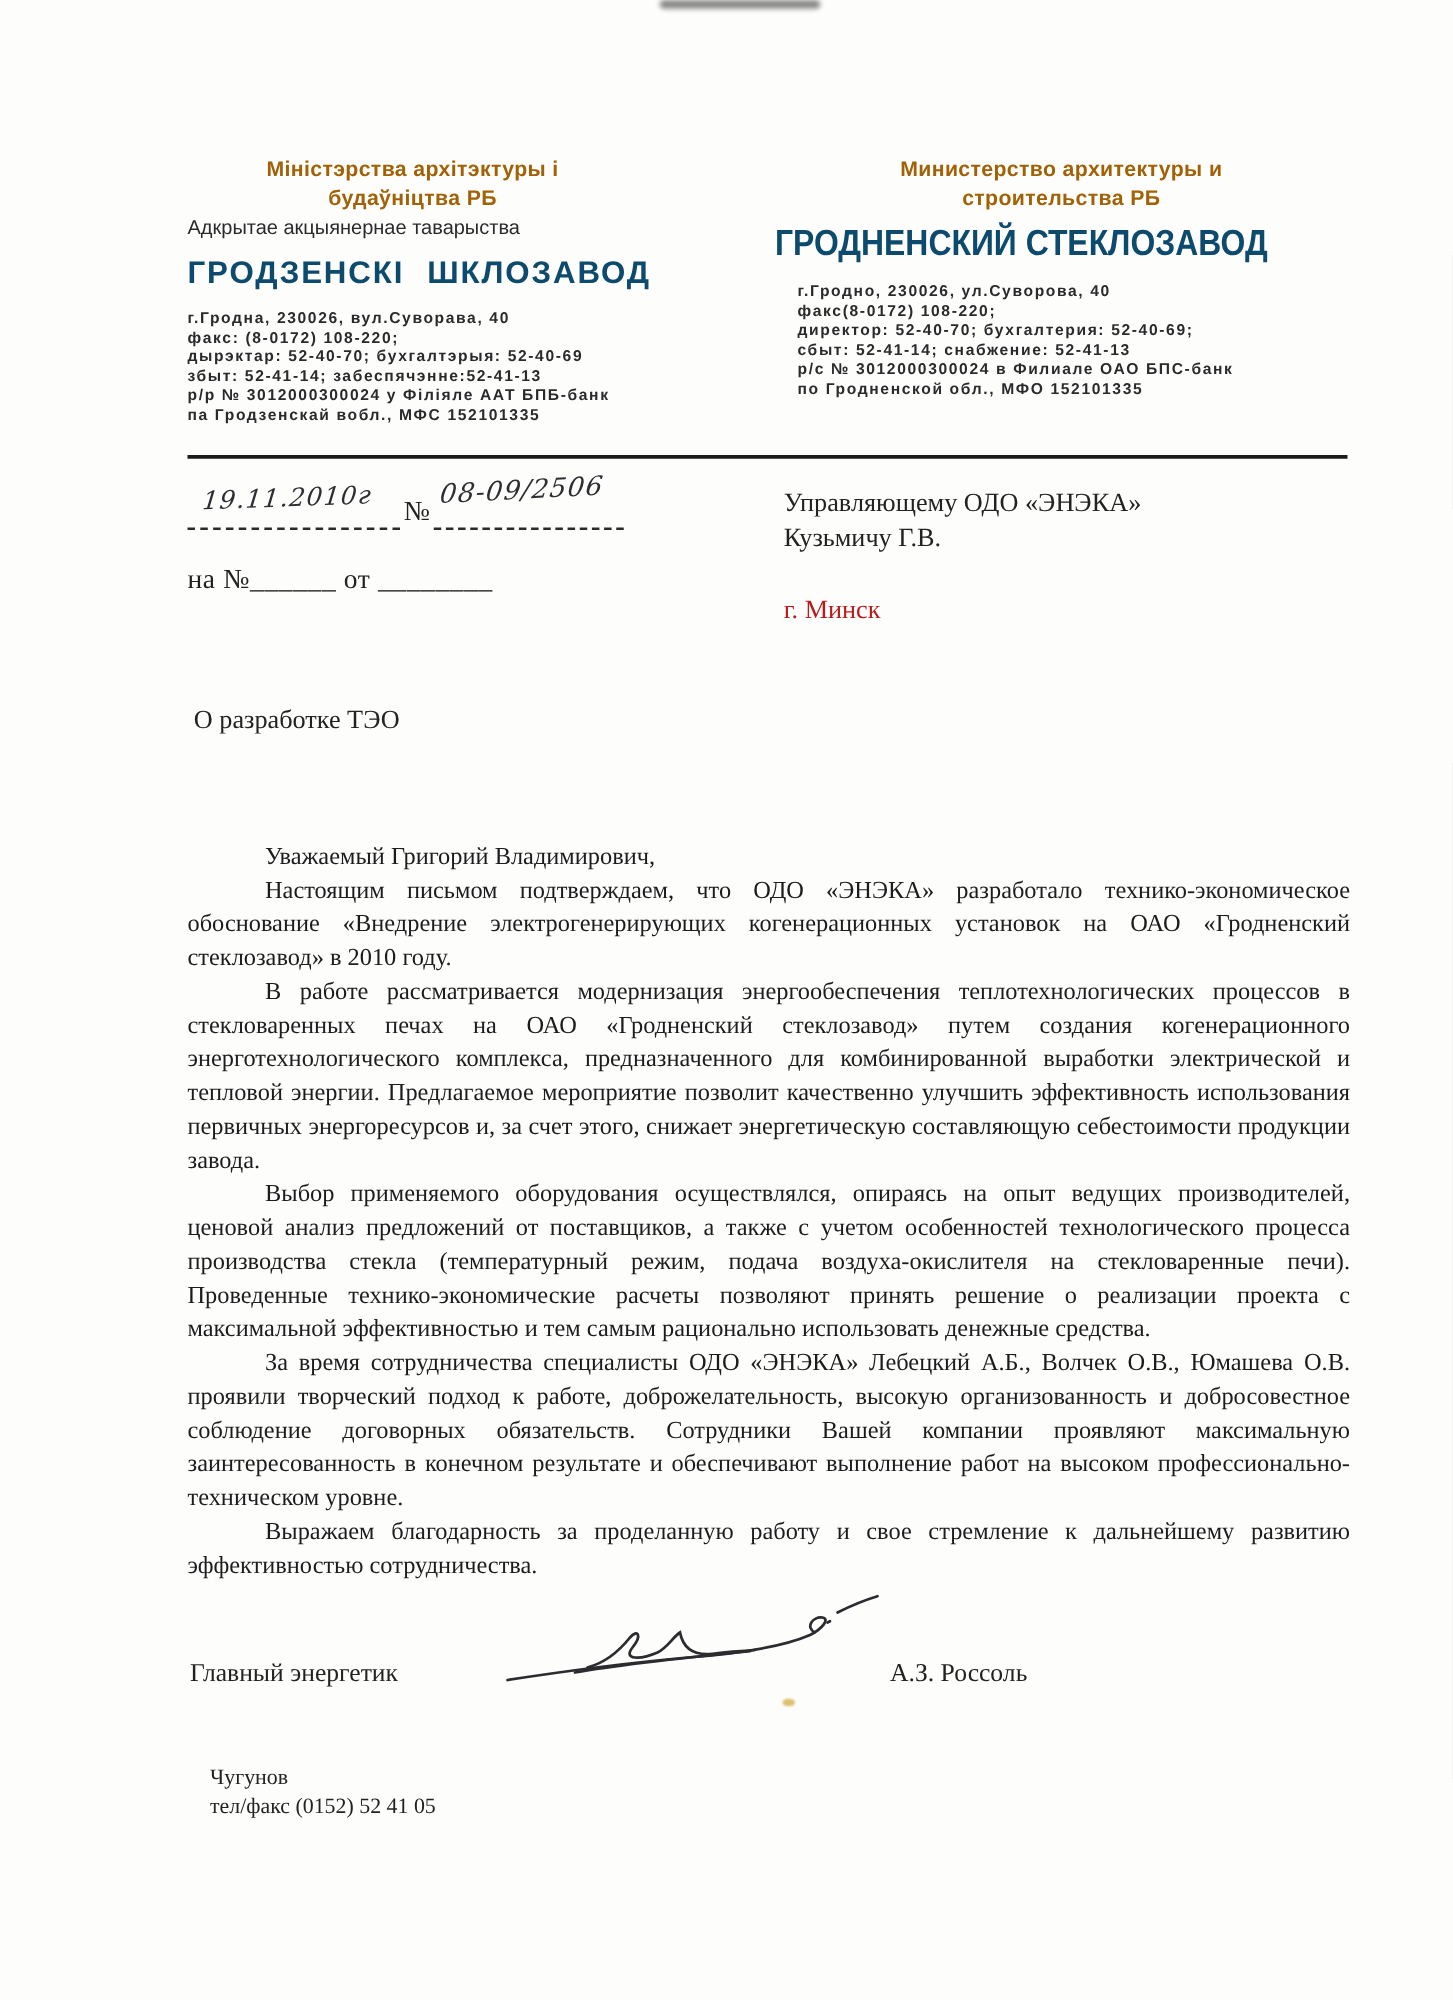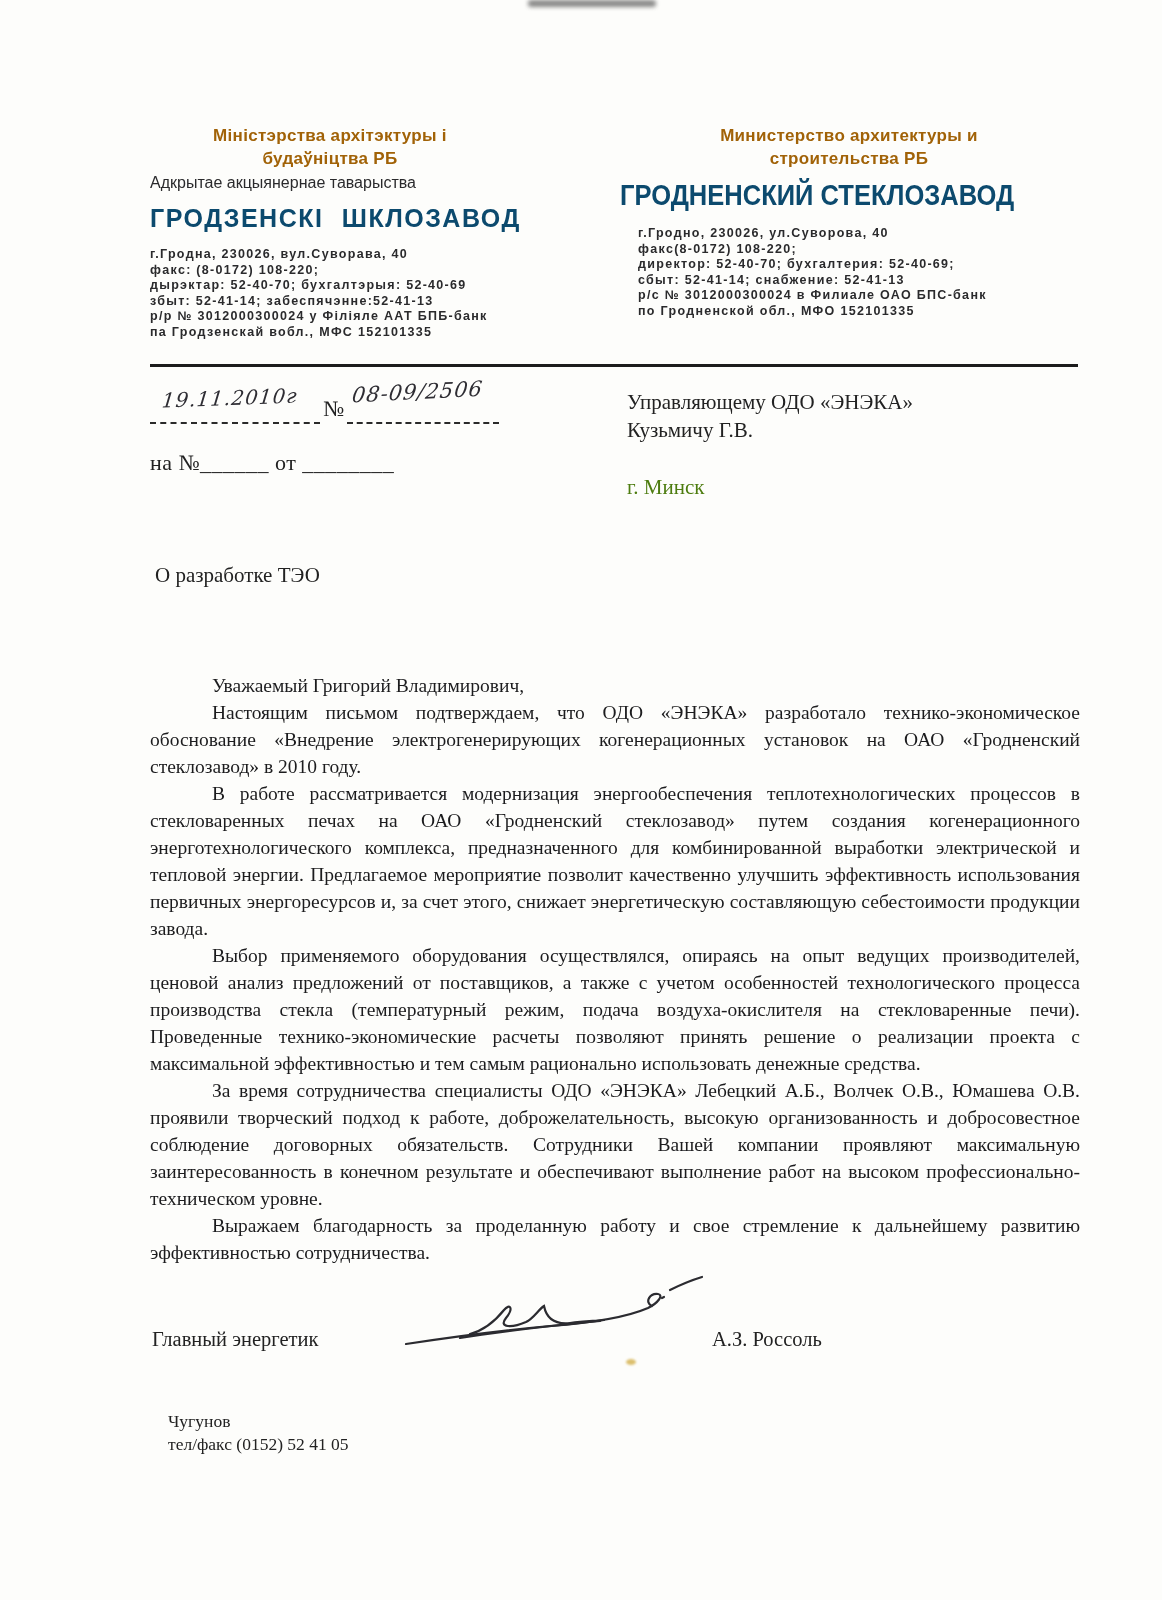--- a/index.html
+++ b/index.html
@@ -61,21 +61,21 @@
     font-style:italic;font-size:20px;letter-spacing:1px;
     font-family:"DejaVu Serif", serif;
   }
   .hw-date{left:162px;top:386px;transform:rotate(-2deg) skewX(-8deg);}
   .hw-number{left:352px;top:380px;font-size:21px;transform:rotate(-3deg) skewX(-10deg);}
   .reply-line{
     position:absolute;left:150px;top:450px;font-size:22px;letter-spacing:.5px;color:#222;
   }
   
   .addressee{position:absolute;left:627px;top:388px;font-size:21px;line-height:28px;color:#222;}
-  .addressee-city{position:absolute;left:627px;top:475px;font-size:21px;color:#4d7c0f;}
+  .addressee-city{position:absolute;left:627px;top:475px;font-size:21px;color:#b91c1c;}
   
   .subject{position:absolute;left:155px;top:563px;font-size:21px;color:#222;}
   
   .body-text{
     position:absolute;left:150px;top:672px;width:930px;
     font-size:19.5px;line-height:27px;text-align:justify;color:#1c1c1e;
   }
   .body-text p{margin:0;text-indent:62px;}
   
   .sig-title{position:absolute;left:152px;top:1328px;font-size:20.5px;color:#222;}

